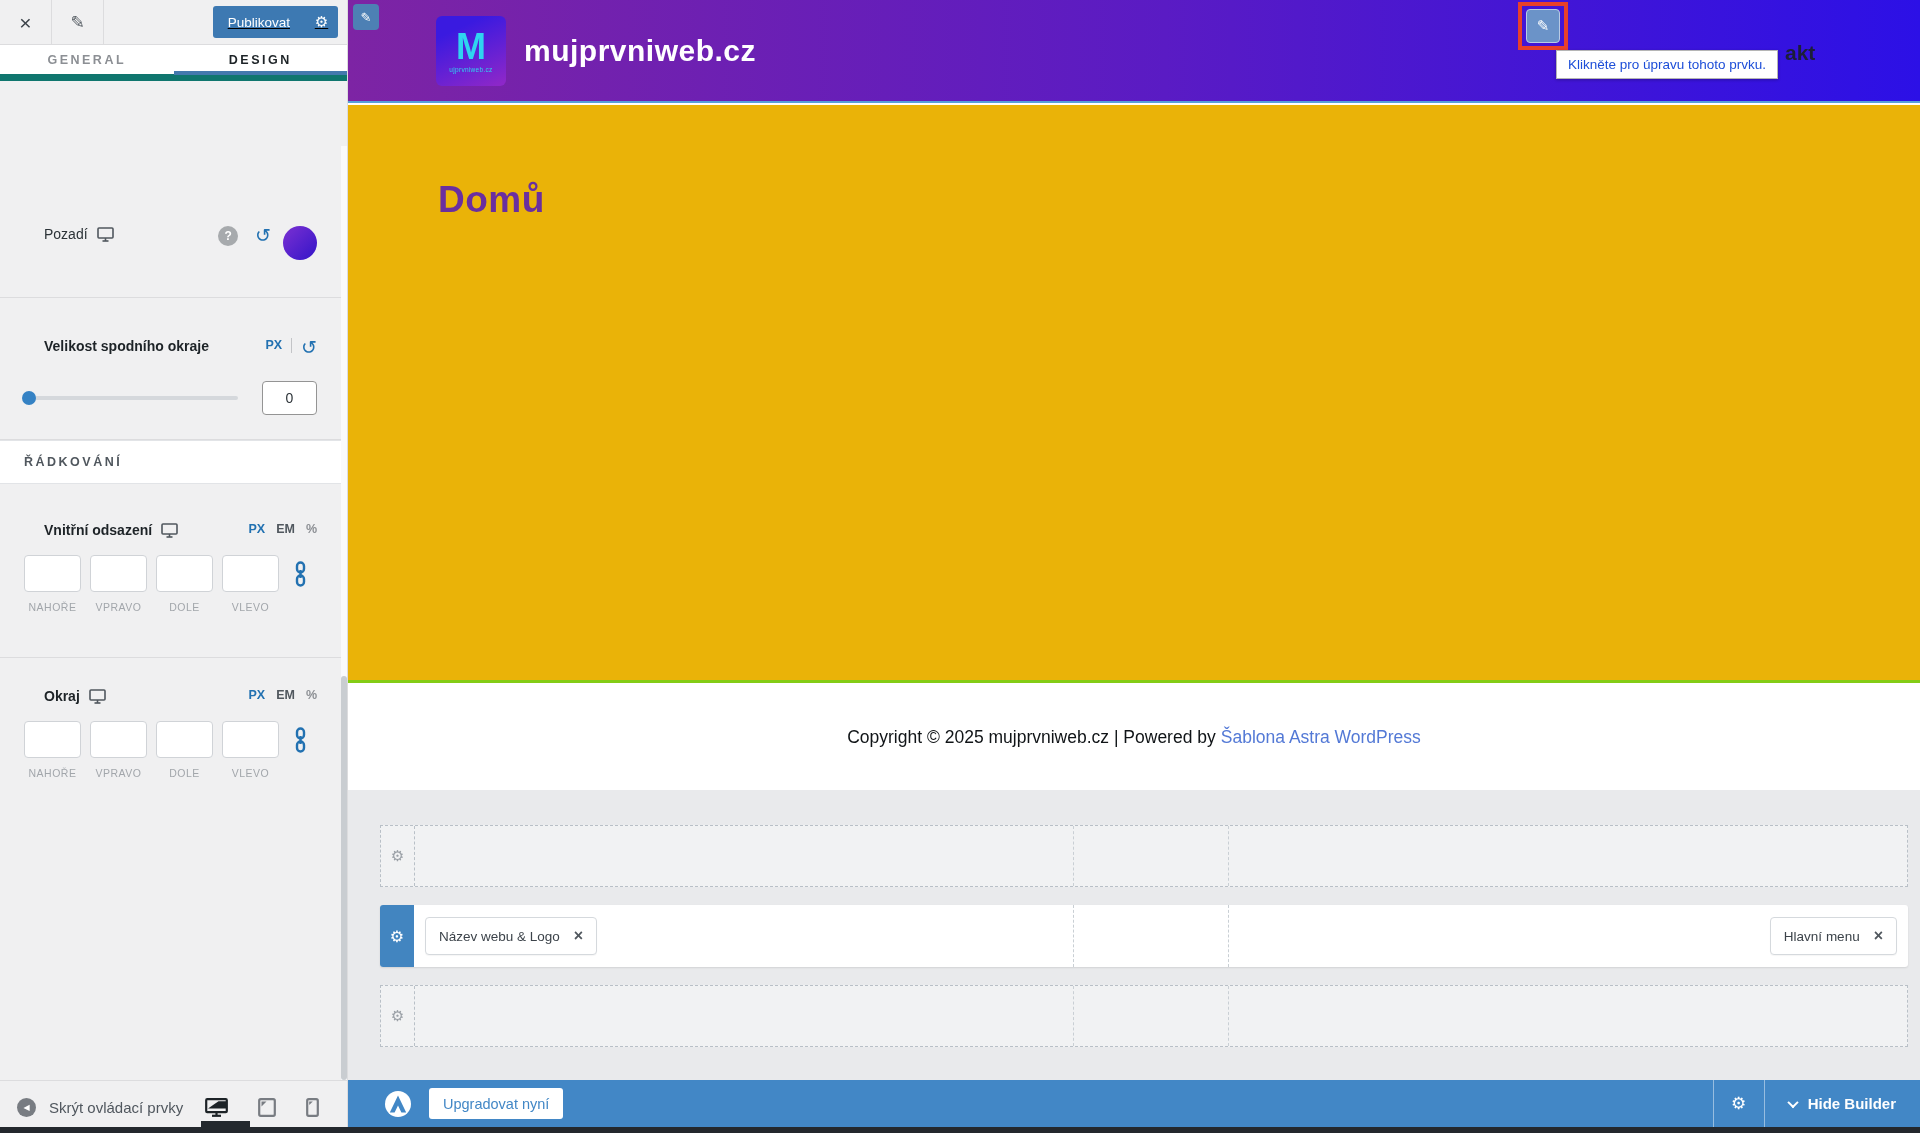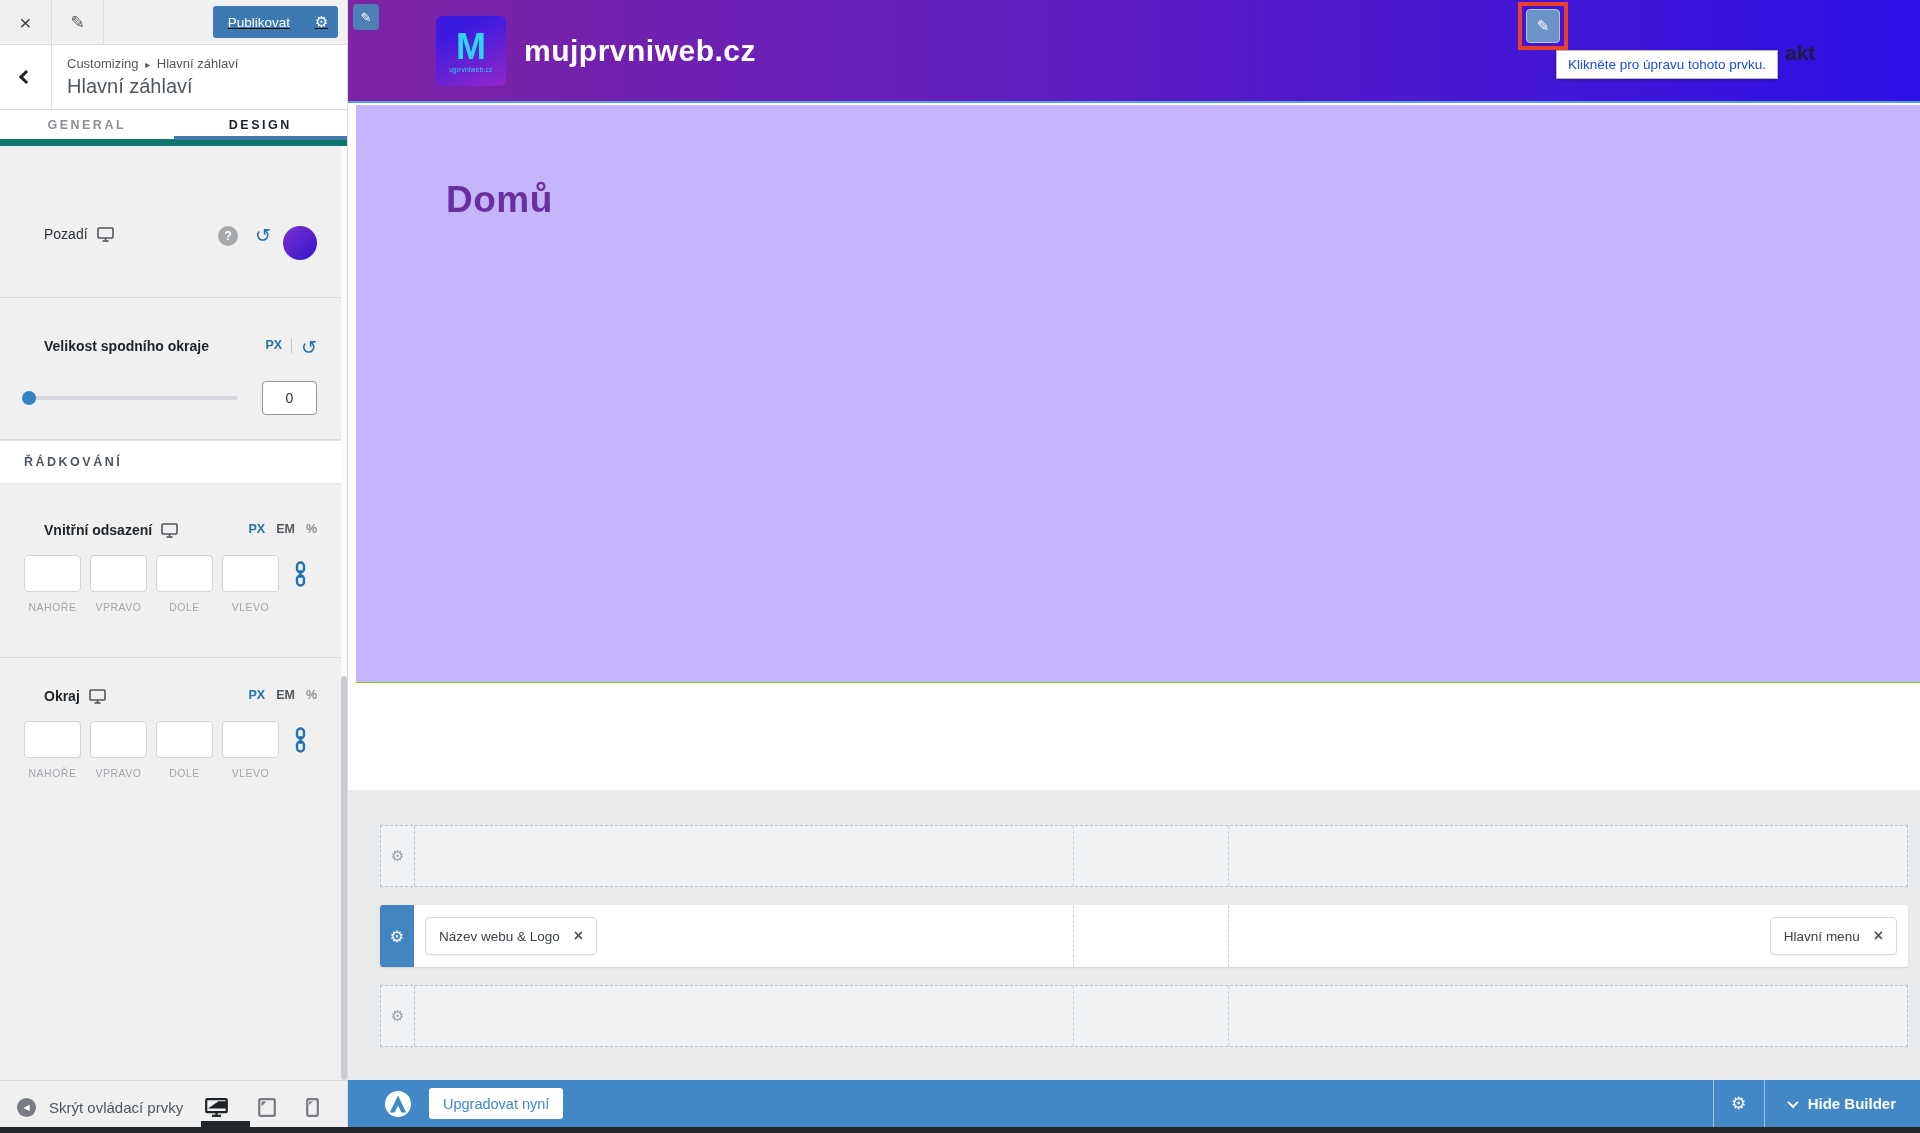--- a/index.html
+++ b/index.html
@@ -80,21 +80,21 @@
   .logo-box { width:70px; height:70px; border-radius:6px; background:linear-gradient(155deg,#3a1ae0 22%,#8c27c9 95%); display:flex; flex-direction:column; align-items:center; justify-content:center; color:#2fd4f0; cursor:pointer; }
   .logo-m { font-size:36px; font-weight:700; line-height:1; }
   .logo-cap { font-size:6.5px; letter-spacing:.3px; margin-top:1px; white-space:nowrap; }
   .site-title { color:#fff; font-size:30px; font-weight:700; letter-spacing:.5px; cursor:pointer; }
   .edit-shortcut-left { position:absolute; left:5px; top:4px; width:26px; height:26px; border-radius:4px; background:#4d80b4; border:none; color:#fff; font-size:13px; display:flex; align-items:center; justify-content:center; cursor:pointer; }
   .red-highlight { position:absolute; left:1170px; top:2px; width:50px; height:48px; border:4px solid #e8402a; display:flex; align-items:center; justify-content:center; }
   .edit-shortcut-right { width:34px; height:34px; border-radius:4px; background:#6b93c8; border:1px solid #b9cbe4; color:#fff; font-size:15px; display:flex; align-items:center; justify-content:center; cursor:pointer; }
   .tooltip { position:absolute; left:1208px; top:50px; background:#fff; border:1px solid #b5b5b5; box-shadow:0 1px 3px rgba(0,0,0,.25); padding:6px 11px; font-size:13.5px; color:#1d4ed8; white-space:nowrap; z-index:5; }
   .menu-partial { position:absolute; left:1437px; top:41px; color:#1c1e3a; font-size:21px; font-weight:700; }
 
-  .page-content { position:absolute; top:105px; left:8px; right:0; height:578px; background:#c4b5fd; border-bottom:1px solid #84cc16; }
+  .page-content { position:absolute; top:105px; left:0; right:0; height:578px; background:#eab308; border-bottom:3px solid #84cc16; }
   .page-heading { margin:74px 0 0 90px; font-size:37px; font-weight:700; color:#6a2f9f; letter-spacing:.5px; }
   .site-footer { position:absolute; top:684px; left:0; right:0; height:106px; background:#fff; display:flex; align-items:center; justify-content:center; font-size:17.5px; color:#101417; gap:5px; }
   .footer-link { color:#5379d6; text-decoration:none; cursor:pointer; }
 
   .builder-region { position:absolute; top:790px; left:0; right:0; height:290px; background:#e9eaec; padding:35px 12px 0 32px; }
   .b-row { height:62px; margin-bottom:18px; display:flex; align-items:stretch; }
   .b-row.dashed { border:1px dashed #b9c0c7; background:#f1f2f3; }
   .gear-col { width:34px; display:flex; align-items:center; justify-content:center; font-size:15px; color:#9aa0a6; cursor:pointer; border:none; background:transparent; }
   .b-row.dashed .gear-col { border-right:1px dashed #b9c0c7; }
   .b-cols { flex:1; display:flex; }
@@ -135,33 +135,20 @@
       <div class="publish-wrap">
         <div class="publish-group">
           <button class="publish-btn">Publikovat</button>
           <button class="publish-gear">
             <span>⚙</span>
           </button>
         </div>
       </div>
     </div>
 
-    <div class="crumb-row">
-      <button class="back-btn">
-        <span class="chev-left"></span>
-      </button>
-      <div class="crumb-content">
-        <div class="breadcrumb">
-          <span>Customizing</span>
-          <span class="crumb-arrow">▸</span>
-          <span>Hlavní záhlaví</span>
-        </div>
-        <div class="panel-title">Hlavní záhlaví</div>
-      </div>
-    </div>
 
     <div class="tabs">
       <div class="tab">GENERAL</div>
       <div class="tab active">DESIGN</div>
     </div>
 
     <div class="controls">
 
       <div class="sec-pozadi">
         <div class="ctl-row">
@@ -336,20 +323,24 @@
           <span>✎</span>
         </button>
       </div>
       <div class="tooltip">Klikněte pro úpravu tohoto prvku.</div>
     </header>
 
     <section class="page-content">
       <h1 class="page-heading">Domů</h1>
     </section>
 
+    <footer class="site-footer">
+      <span>Copyright © 2025 mujprvniweb.cz | Powered by</span>
+      <a class="footer-link">Šablona Astra WordPress</a>
+    </footer>
 
     <section class="builder-region">
 
       <div class="b-row dashed">
         <button class="gear-col">
           <span>⚙</span>
         </button>
         <div class="b-cols">
           <div class="b-col1"></div>
           <div class="b-col2"></div>

